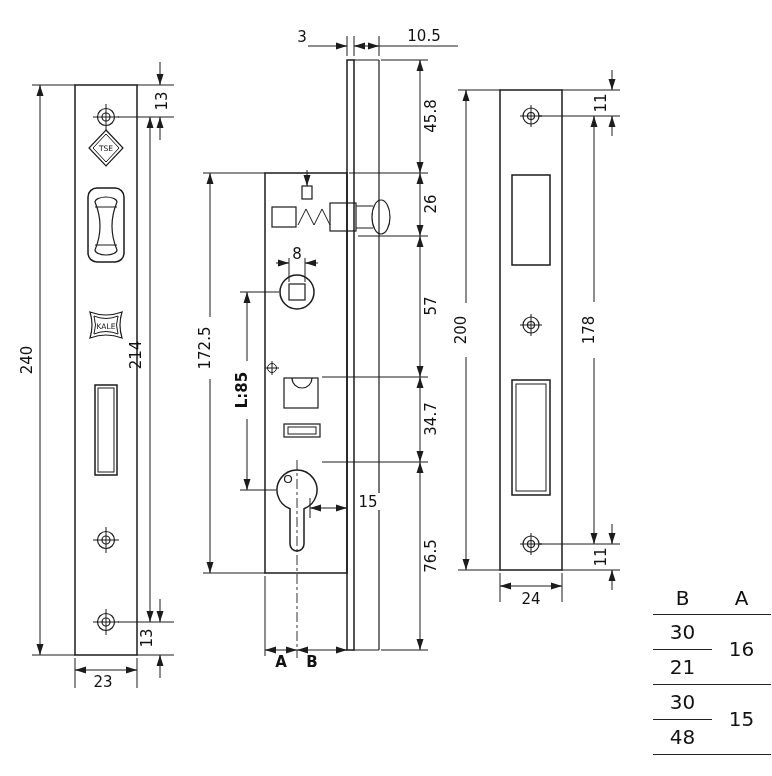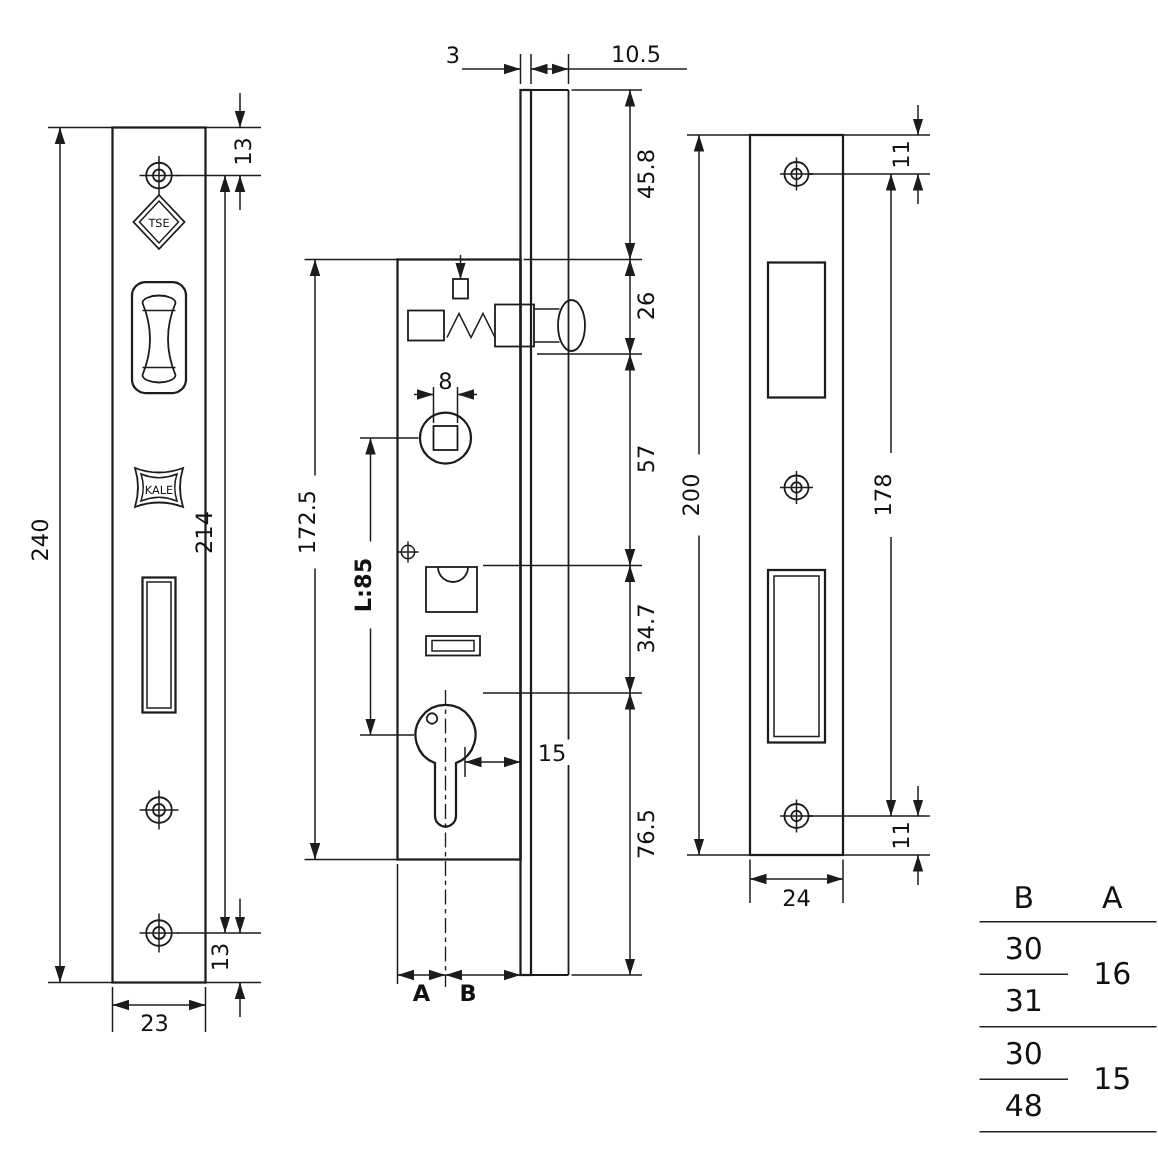--- a/index.html
+++ b/index.html
@@ -282,21 +282,21 @@
       <th>B</th>
       <th>A</th>
     </tr>
   </thead>
   <tbody>
     <tr>
       <td class="bcut">30</td>
       <td class="acut" rowspan="2">16</td>
     </tr>
     <tr>
-      <td class="bcut">31</td>
+      <td class="bcut">21</td>
     </tr>
     <tr>
       <td class="bcut">30</td>
       <td class="acut" rowspan="2">15</td>
     </tr>
     <tr>
       <td class="bcut">48</td>
     </tr>
   </tbody>
 </table>

